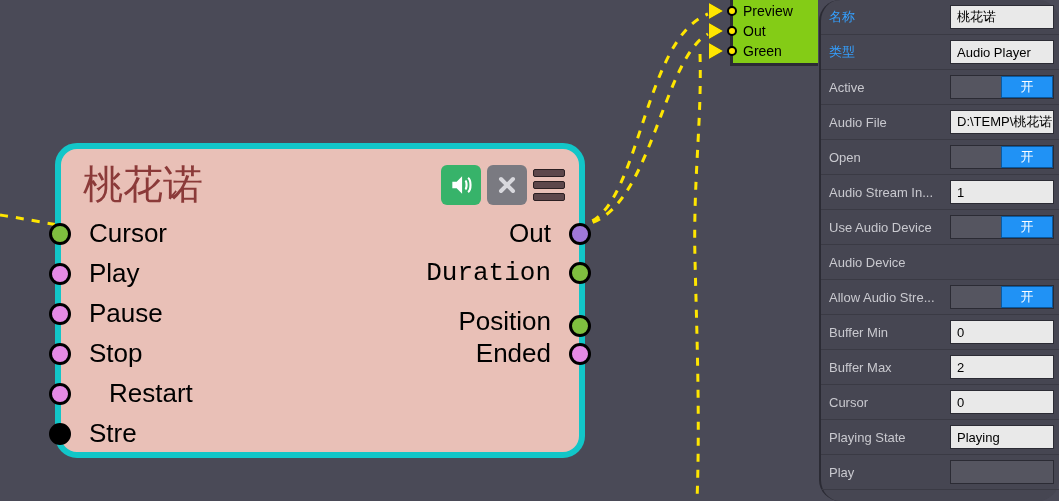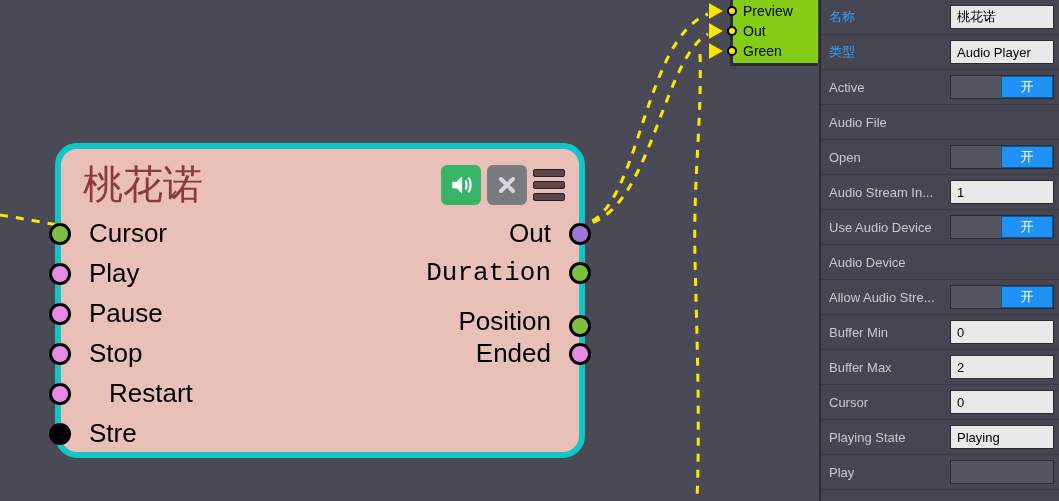--- a/index.html
+++ b/index.html
@@ -134,20 +134,21 @@
 
   
   .side-panel {
     position: absolute;
     left: 819px; top: 0;
     width: 240px; height: 501px;
     background: #464652;
     border-left: 2px solid #2b2b34;
     font-size: 13px;
     color: #c9c9cf;
+    border-radius: 21px;
   }
   .prop-row {
     height: 35px;
     display: flex;
     align-items: center;
     border-bottom: 1px solid #3a3a44;
   }
   .prop-label {
     width: 129px;
     padding-left: 8px;
@@ -305,20 +306,21 @@
     </div>
     <div class="prop-row">
       <div class="prop-label">Active</div>
       <div class="toggle">
         <div class="half"></div>
         <div class="half on">开</div>
       </div>
     </div>
     <div class="prop-row">
       <div class="prop-label">Audio File</div>
+      <div class="prop-value">D:\TEMP\桃花诺</div>
     </div>
     <div class="prop-row">
       <div class="prop-label">Open</div>
       <div class="toggle">
         <div class="half"></div>
         <div class="half on">开</div>
       </div>
     </div>
     <div class="prop-row">
       <div class="prop-label">Audio Stream In...</div>

